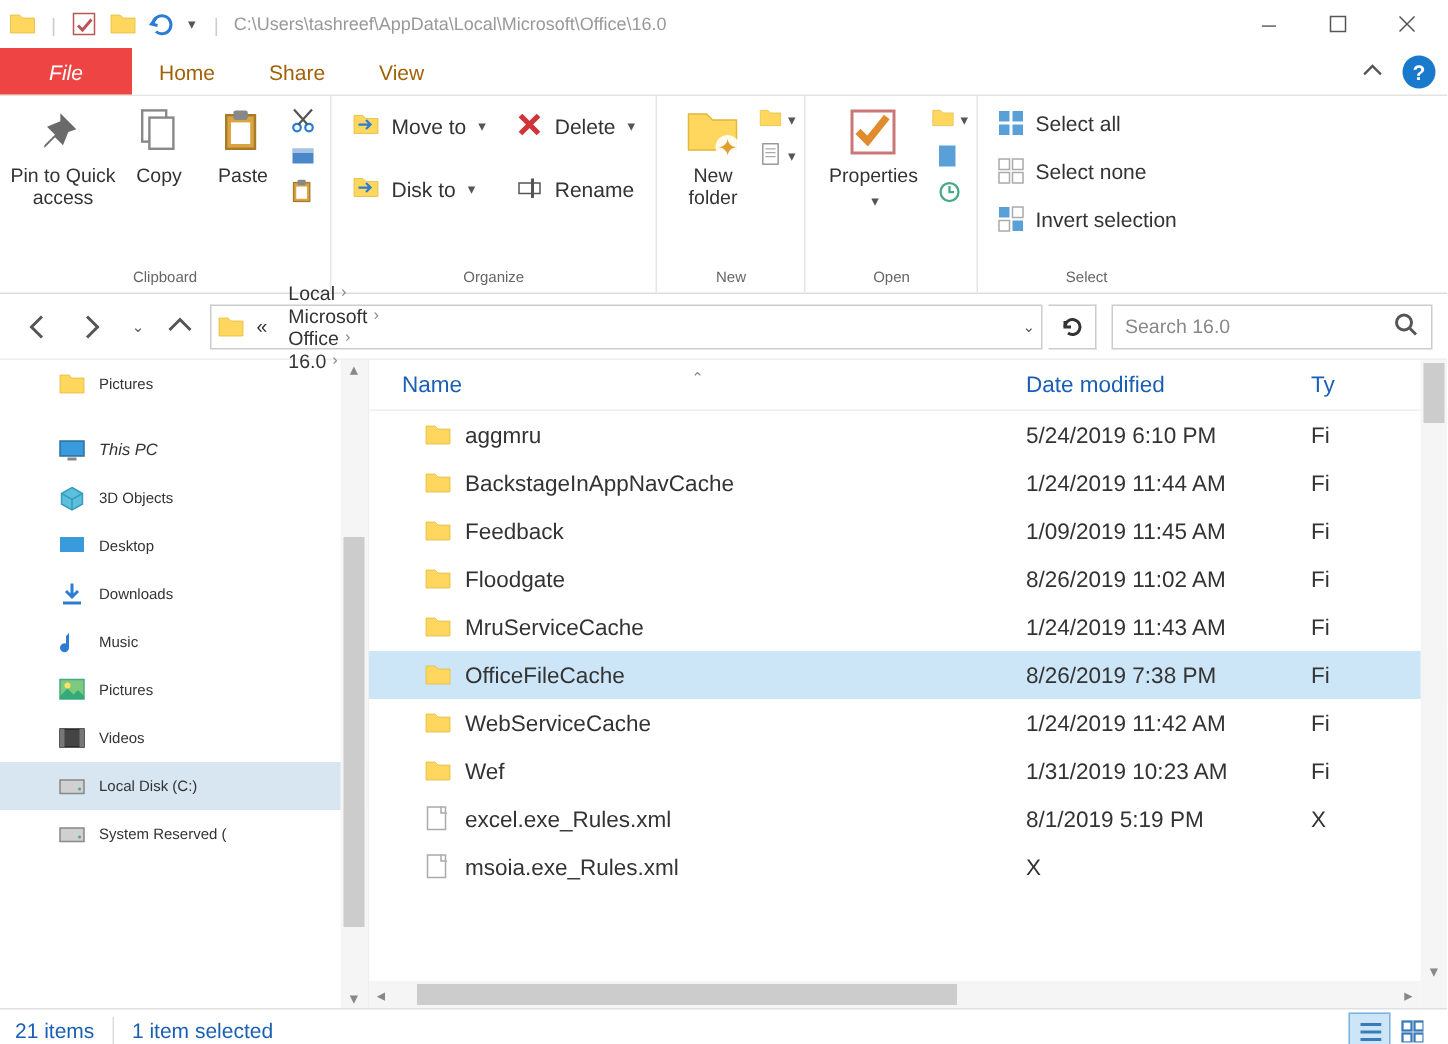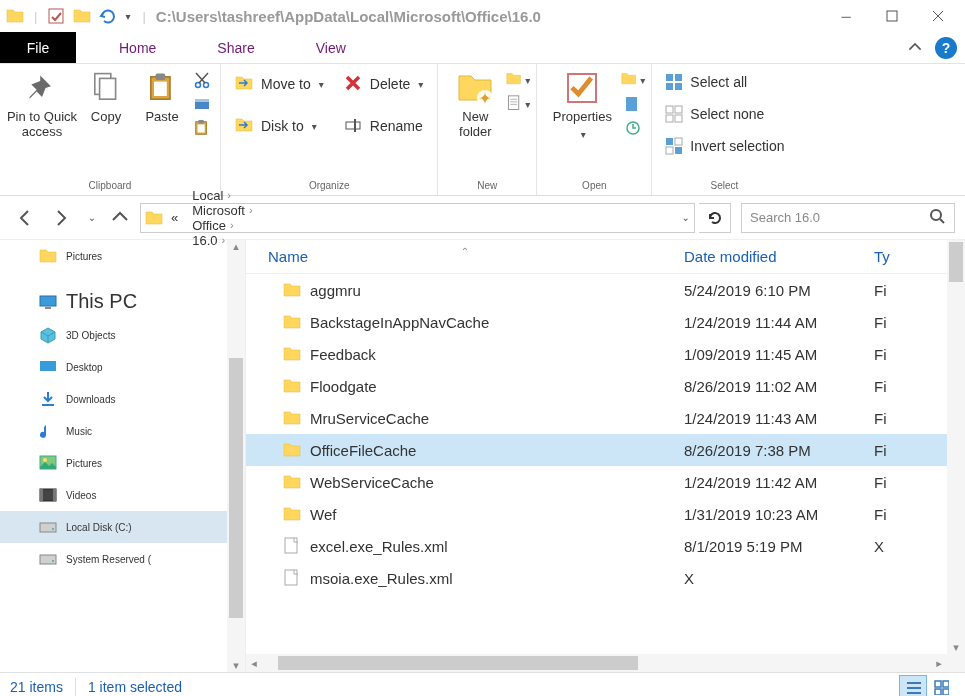--- a/index.html
+++ b/index.html
@@ -2,27 +2,27 @@
 <html><head>
   <meta charset="utf-8">
   <style>
     * { box-sizing: border-box; margin: 0; padding: 0; }
     body { font-family: "Segoe UI", Tahoma, sans-serif; font-size: 13px; color: #333; background: #fff; width: 965px; height: 696px; overflow: hidden; position: relative; }
     
     
     .titlebar { height: 32px; display: flex; align-items: center; padding: 0 4px; background: #fff; }
     .titlebar .qat { display: flex; align-items: center; gap: 4px; }
     .qat-icon { width: 22px; height: 22px; display: flex; align-items: center; justify-content: center; }
-    .titlebar .path { flex: 1; color: #999; font-size: 15px; padding-left: 8px; font-weight: bold; }
+    .titlebar .path { flex: 1; color: #999; font-size: 12px; padding-left: 8px; }
     .winbtn { width: 46px; height: 28px; display: flex; align-items: center; justify-content: center; color: #555; }
     
     
     .tabrow { height: 32px; display: flex; align-items: stretch; border-bottom: 1px solid #e3e3e3; }
-    .tabrow .file-tab { background: #000000; color: #fff; width: 76px; display: flex; align-items: center; justify-content: center; font-size: 14px; }
-    .tabrow .tab { padding: 0 18px; display: flex; align-items: center; font-size: 14px; color: #701a75; margin-left: 25px; }
+    .tabrow .file-tab { background: #ef4444; color: #fff; width: 88px; display: flex; align-items: center; justify-content: center; font-size: 14px; font-style: italic; }
+    .tabrow .tab { padding: 0 18px; display: flex; align-items: center; font-size: 14px; color: #a16207; }
     .tabrow .tab.active { background: #fff; position: relative; }
     .tabrow .spacer { flex: 1; }
     .tabrow .collapse { width: 32px; display: flex; align-items: center; justify-content: center; color: #888; }
     .tabrow .help { width: 22px; height: 22px; border-radius: 50%; background: #1979CA; color: #fff; display: flex; align-items: center; justify-content: center; font-size: 14px; margin: 5px 8px 0 4px; font-weight: bold; }
     
     
     .ribbon { height: 132px; display: flex; border-bottom: 1px solid #ddd; background: #fff; }
     .ribbon-group { border-right: 1px solid #e5e5e5; display: flex; flex-direction: column; padding: 2px 6px; }
     .ribbon-group .rg-body { flex: 1; display: flex; align-items: flex-start; }
     .ribbon-group .rg-label { text-align: center; font-size: 10px; color: #666; padding-bottom: 2px; }
@@ -42,21 +42,21 @@
     .refreshbtn { border: 1px solid #ccc; border-left:none; width: 32px; height: 30px; display:flex; align-items:center; justify-content:center; }
     .searchbox { border: 1px solid #ccc; width: 214px; height: 30px; margin-left: 6px; display:flex; align-items:center; padding: 0 8px; color: #888; }
     .searchbox .srch-text { flex:1; }
     
     
     .content { display: flex; height: 432px; }
     .navpane { width: 246px; overflow: hidden; position: relative; border-right: 1px solid #eee; }
     .navpane .np-scroll { position: absolute; right: 0; top: 0; width: 18px; height: 100%; background: #f5f5f5; }
     .navpane .np-scroll .thumb { position: absolute; right: 2px; width: 14px; background: #ccc; }
     .np-item { display: flex; align-items: center; gap: 8px; padding: 6px 0 6px 38px; font-size: 10px; }
-    .np-item.root { font-size: 20px; }
+    .np-item.root { font-size: 11px; font-style: italic; }
     .np-item.selected { background: #d8e6f2; }
     .np-item .ico { width: 20px; height: 20px; display:flex; align-items:center; justify-content:center; }
     
     .listview { flex: 1; position: relative; display:flex; flex-direction:column; }
     .lv-header { display: flex; border-bottom: 1px solid #eee; height: 34px; align-items: center; color: #1a5fb4; font-size: 15px; }
     .lv-col-name { width: 438px; padding-left: 22px; position:relative; }
     .lv-col-name .sortind { position:absolute; left:50%; top:-2px; transform:translateX(-50%); font-size:10px; color:#888; }
     .lv-col-date { width: 190px; }
     .lv-col-type { flex:1; }
     .lv-body { flex:1; overflow:hidden; position:relative; }

